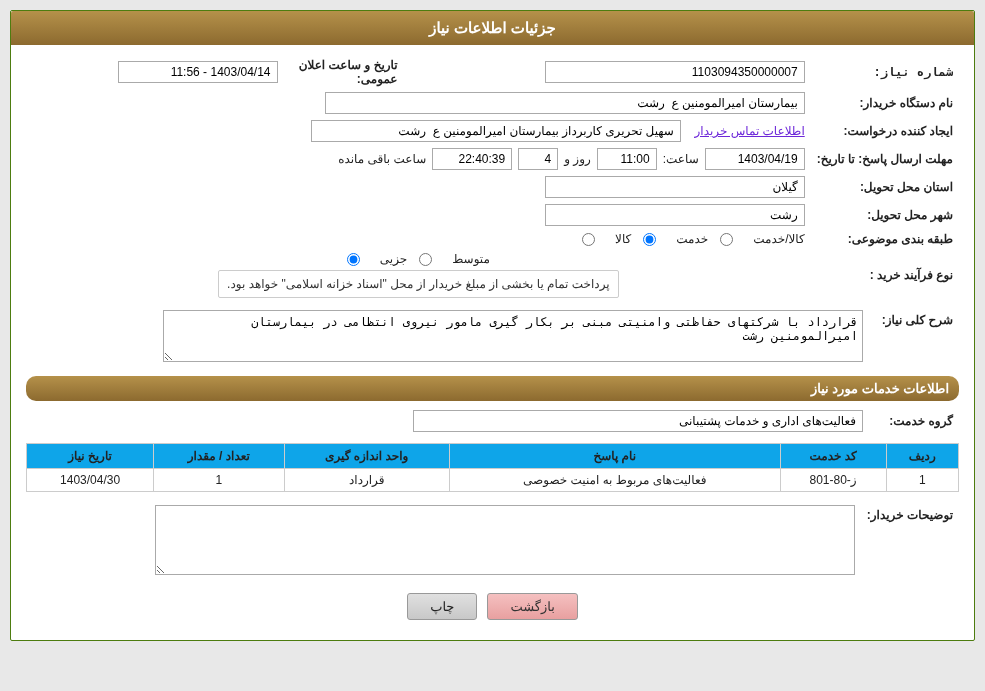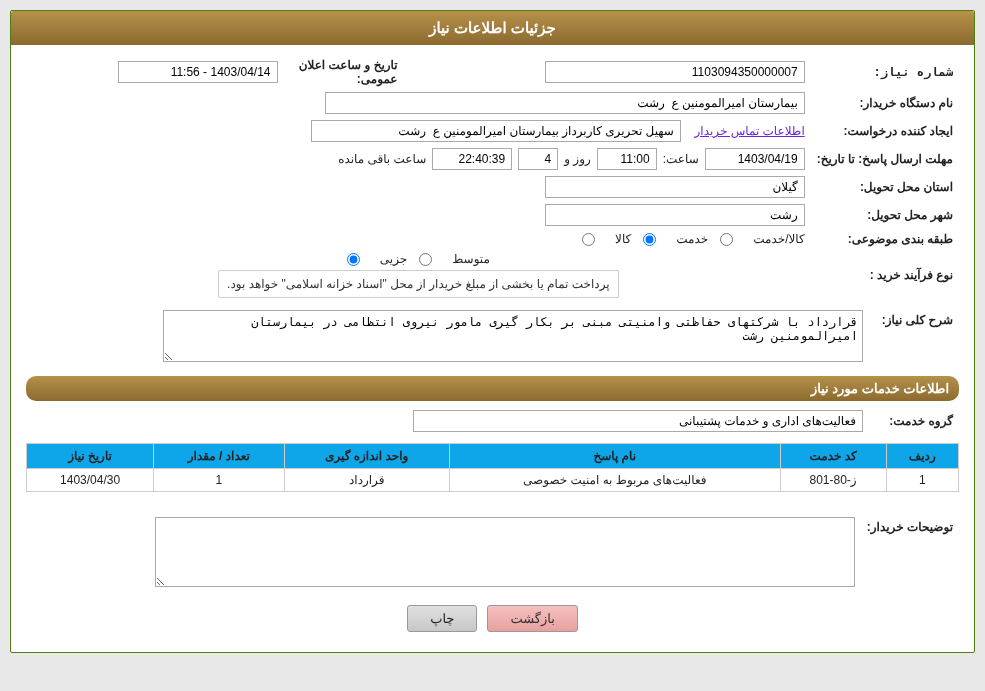--- a/index.html
+++ b/index.html
@@ -301,21 +301,21 @@
             <td>1</td>
             <td>ز-80-801</td>
             <td>فعالیت‌های مربوط به امنیت خصوصی</td>
             <td>قرارداد</td>
             <td>1</td>
             <td>1403/04/30</td>
           </tr>
         </tbody>
       </table>
 
-      <table class="info-table" style="margin-top:22px;">
+      <table class="info-table" style="margin-top:10px;">
         <tbody>
             <tr>
           <td class="label-cell" style="vertical-align:top;padding-top:6px;width:90px;">توضیحات خریدار:</td>
           <td>
             <textarea class="description-box" rows="4" style="width: 700px; min-height: 70px;"></textarea>
           </td>
         </tr>
       </tbody>
         </table>
 

